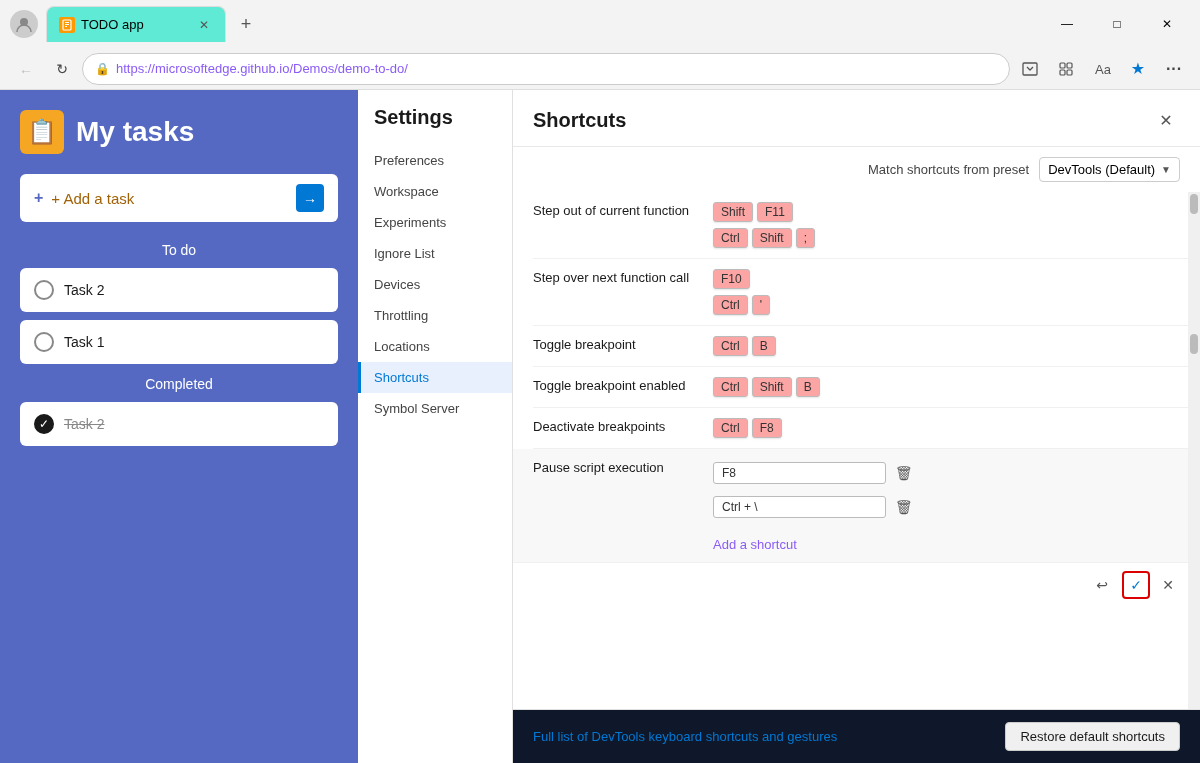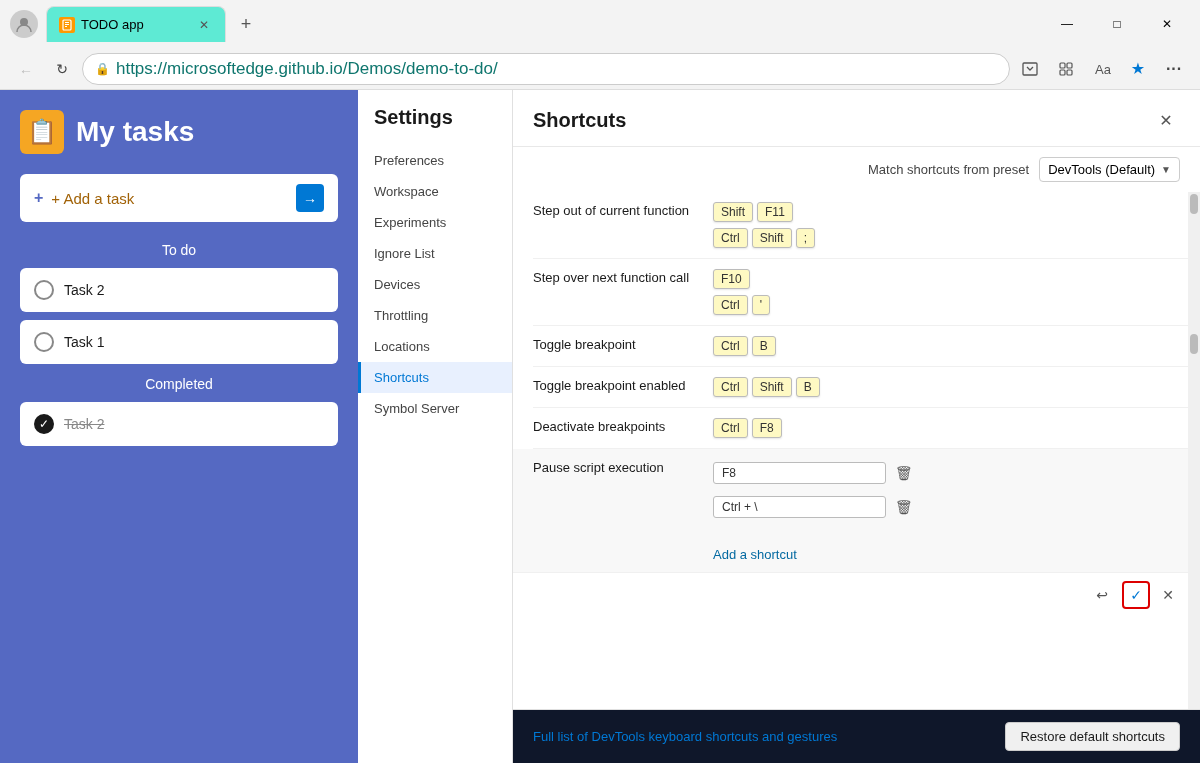--- a/index.html
+++ b/index.html
@@ -16,21 +16,21 @@
     .tab-close { width: 18px; height: 18px; display: flex; align-items: center; justify-content: center; border-radius: 50%; cursor: pointer; color: #555; font-size: 12px; }
     .new-tab { width: 32px; height: 32px; display: flex; align-items: center; justify-content: center; cursor: pointer; font-size: 18px; color: #555; margin-left: 4px; }
     .window-controls { display: flex; gap: 4px; margin-left: auto; }
     .win-btn { width: 46px; height: 32px; display: flex; align-items: center; justify-content: center; cursor: pointer; font-size: 12px; }
 
     .nav-bar { display: flex; align-items: center; padding: 4px 10px; background: #f3f3f3; height: 42px; gap: 4px; border-bottom: 1px solid #ddd; }
     .nav-btn { width: 32px; height: 32px; display: flex; align-items: center; justify-content: center; border-radius: 4px; cursor: pointer; border: none; background: transparent; font-size: 14px; color: #444; }
     .nav-btn.disabled { color: #bbb; cursor: default; }
     .url-bar { flex: 1; display: flex; align-items: center; background: white; border: 1px solid #ccc; border-radius: 20px; padding: 4px 12px; height: 32px; gap: 6px; }
     .url-lock { font-size: 12px; color: #555; }
-    .url-text { flex: 1; font-size: 17px; color: #0f766e; }
+    .url-text { flex: 1; font-size: 13px; color: #8b5cf6; }
     .nav-icons { display: flex; gap: 4px; }
     .nav-icon { width: 32px; height: 32px; display: flex; align-items: center; justify-content: center; border-radius: 4px; cursor: pointer; font-size: 16px; }
     .nav-icon.star { color: #0078d4; }
     .nav-icon.more { color: #444; font-weight: bold; }
 
     
     .main-area { display: flex; height: calc(763px - 90px); }
 
     
     .todo-sidebar { width: 358px; background: #5569c2; padding: 20px; flex-shrink: 0; }
@@ -67,25 +67,25 @@
     .preset-label { font-size: 13px; color: #444; }
     .preset-select { display: flex; align-items: center; border: 1px solid #ccc; border-radius: 4px; padding: 4px 8px; background: white; cursor: pointer; gap: 6px; font-size: 13px; }
     .preset-select-arrow { font-size: 10px; color: #555; }
 
     .shortcuts-list { flex: 1; overflow-y: auto; padding: 0 0 0 20px; position: relative; }
     .shortcut-row { display: flex; align-items: flex-start; padding: 10px 40px 10px 0; border-bottom: 1px solid #f0f0f0; gap: 20px; }
     .shortcut-row.highlighted { background: #f8f8f8; margin: 0 -20px; padding: 10px 60px 10px 20px; }
     .shortcut-name { width: 160px; flex-shrink: 0; font-size: 13px; color: #1a1a1a; line-height: 1.4; }
     .shortcut-keys { flex: 1; display: flex; flex-direction: column; gap: 6px; }
     .key-combo { display: flex; gap: 4px; align-items: center; }
-    .key-badge { background: #fef9c3; border: 1px solid #bbb; border-radius: 3px; padding: 2px 7px; font-size: 12px; color: #333; display: inline-block; box-shadow: 0 1px 2px rgba(0,0,0,0.1); }
+    .key-badge { background: #fca5a5; border: 1px solid #bbb; border-radius: 3px; padding: 2px 7px; font-size: 12px; color: #333; display: inline-block; box-shadow: 0 1px 2px rgba(0,0,0,0.1); }
     .key-input { border: 1px solid #bbb; border-radius: 3px; padding: 3px 8px; font-size: 12px; color: #333; min-width: 120px; background: white; }
     .delete-btn { width: 28px; height: 28px; display: flex; align-items: center; justify-content: center; cursor: pointer; color: #555; font-size: 14px; }
 
-    .add-shortcut-link { color: #0369a1; cursor: pointer; font-size: 13px; text-decoration: none; display: inline-block; margin-top: 14px; text-align: center; }
+    .add-shortcut-link { color: #8b5cf6; cursor: pointer; font-size: 13px; text-decoration: none; display: inline-block; margin-top: 4px; text-align: center; }
 
     .action-row { display: flex; align-items: center; justify-content: flex-end; padding: 8px 20px 8px 0; gap: 6px; }
     .undo-btn { width: 28px; height: 28px; display: flex; align-items: center; justify-content: center; cursor: pointer; color: #555; font-size: 14px; border-radius: 4px; }
     .confirm-btn { width: 28px; height: 28px; display: flex; align-items: center; justify-content: center; cursor: pointer; background: white; border: 2px solid #d00; border-radius: 4px; color: #0078d4; font-size: 14px; }
     .dismiss-btn { width: 24px; height: 24px; display: flex; align-items: center; justify-content: center; cursor: pointer; color: #555; font-size: 14px; }
 
     .scrollbar-track { position: absolute; right: 0; top: 0; bottom: 0; width: 12px; background: #f0f0f0; }
     .scrollbar-thumb-top { width: 8px; height: 20px; background: #bbb; border-radius: 4px; margin: 2px auto; }
     .scrollbar-thumb-mid { width: 8px; height: 20px; background: #bbb; border-radius: 4px; margin: 120px auto 2px; }
 

